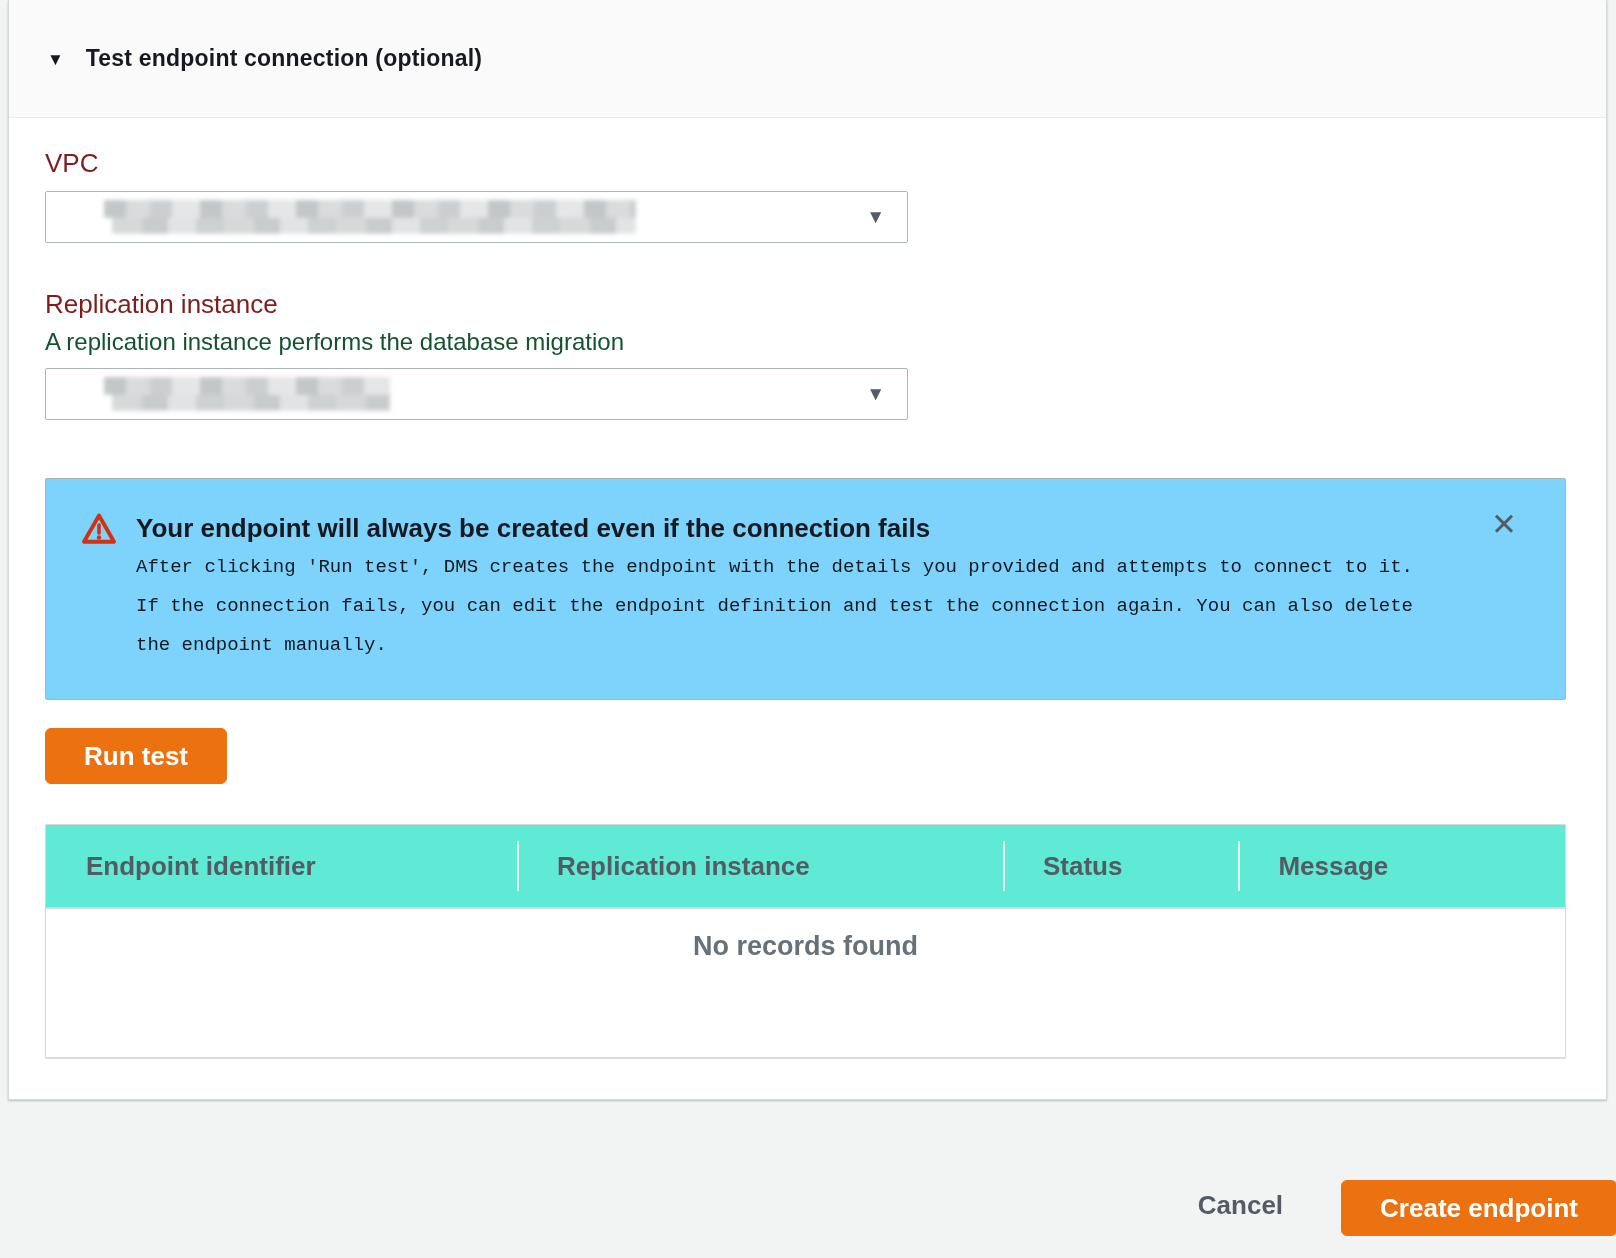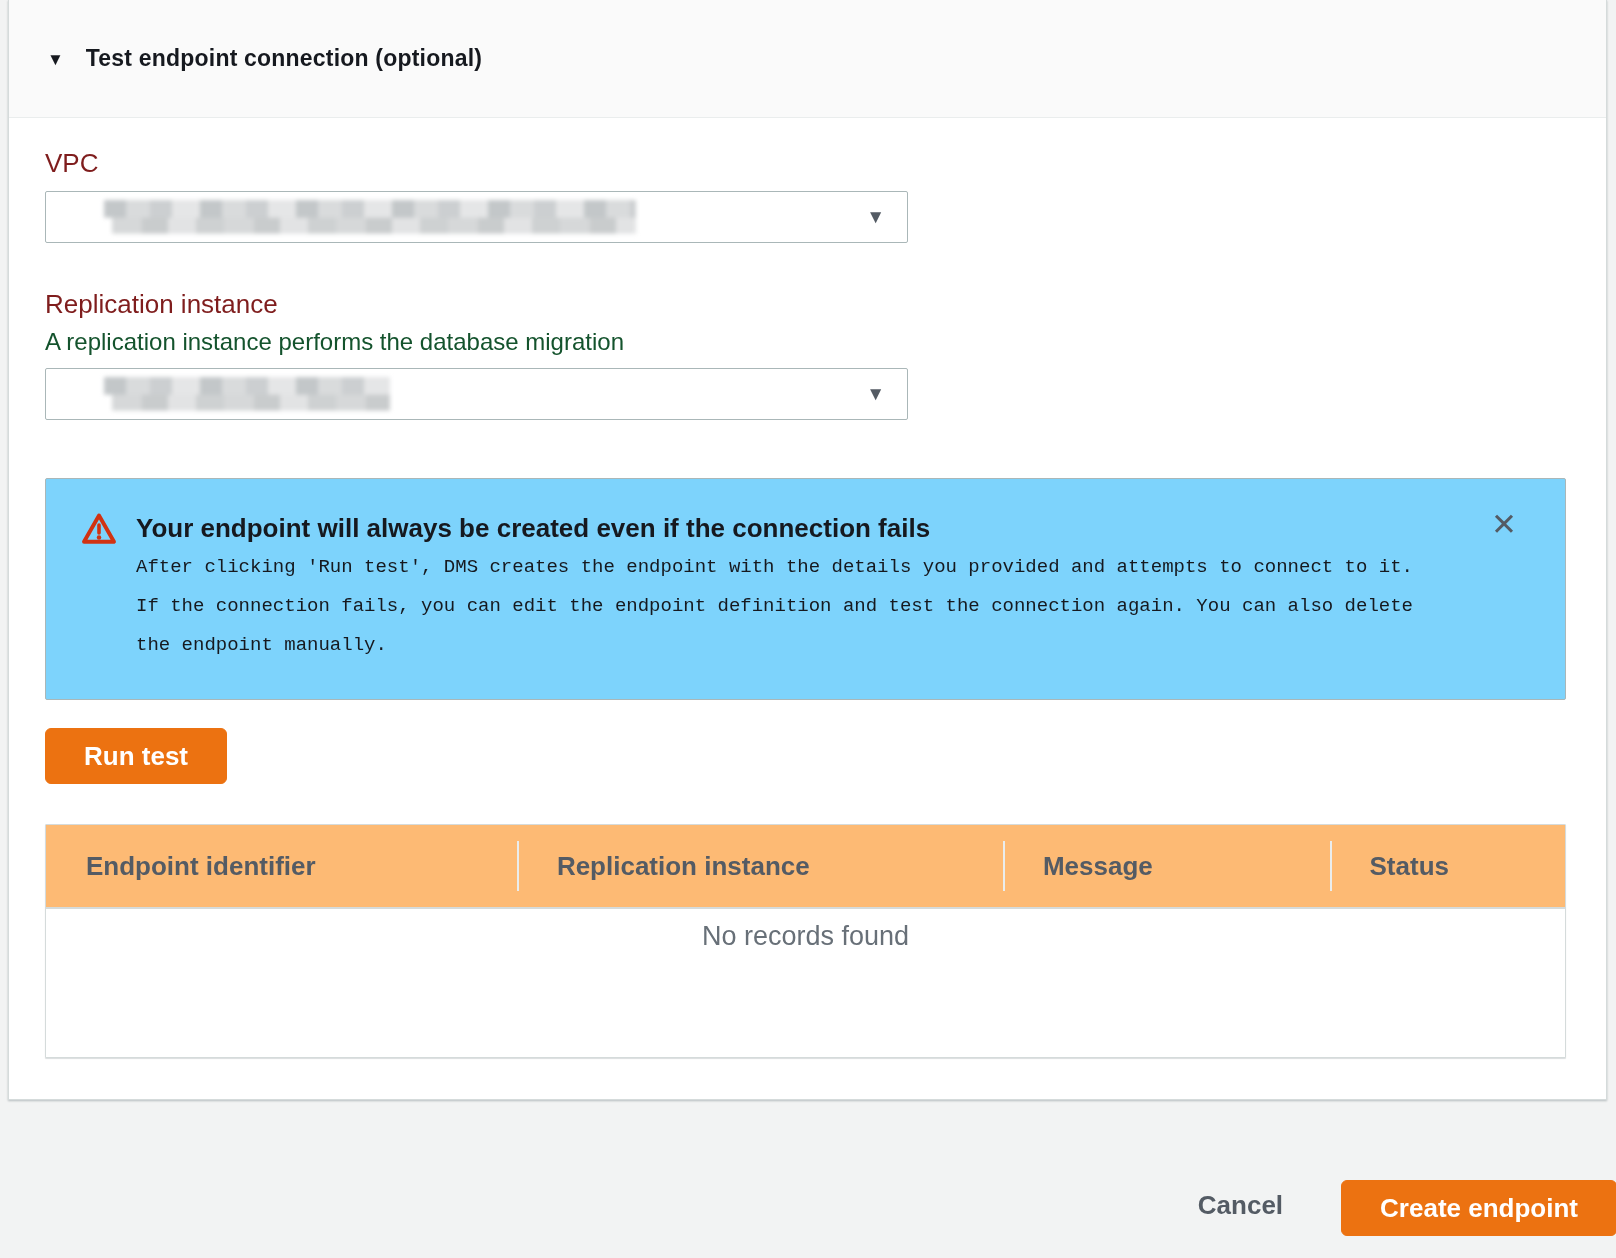--- a/index.html
+++ b/index.html
@@ -73,33 +73,33 @@
     background:none; border:none; color:#545b64; font-weight:bold; font-size:26px;
     font-family:inherit; cursor:pointer; padding:0 20px;
   }
 
   
   .table {
     margin-top:40px; width:1521px; border:1px solid #d5dbdb; border-radius:1px;
     background:#fff; box-shadow:0 1px 1px rgba(0,28,36,.15);
   }
   .thead {
-    display:flex; height:84px; background:#fdba74; border-bottom:2px solid #d5dbdb;
+    display:flex; height:84px; background:#5eead4; border-bottom:2px solid #d5dbdb;
     align-items:center;
   }
   .th {
     font-size:26px; font-weight:bold; color:#545b64; padding-left:40px;
     position:relative; height:100%; display:flex; align-items:center;
   }
   .th + .th::before {
     content:""; position:absolute; left:0; top:16px; bottom:16px; width:2px; background:#eaeded;
   }
   .th.c1 { width:31%; } .th.c2 { width:32%; } .th.c3 { width:15.5%; } .th.c4 { width:21.5%; }
   .tbody { height:148px; }
-  .empty { text-align:center; font-size:27px; color:#687078; padding-top:12px; }
+  .empty { text-align:center; font-size:27px; color:#687078; padding-top:22px;font-weight:bold; }
 
   
   .footer {
     position:absolute; left:12px; top:1100px; width:1616px; height:158px;
     display:flex; justify-content:flex-end; align-items:flex-start; padding:80px 11px 0 0;
   }
   .footer .btn-link { margin-right:38px; margin-top:10px; }
 </style>
 </head>
 <body>
@@ -142,22 +142,22 @@
       </div>
       <button class="alert-close">✕</button>
     </div>
 
     <button class="btn-primary run-test">Run test</button>
 
     <div class="table">
       <div class="thead">
         <div class="th c1">Endpoint identifier</div>
         <div class="th c2">Replication instance</div>
+        <div class="th c3">Status</div>
         <div class="th c4">Message</div>
-        <div class="th c3">Status</div>
       </div>
       <div class="tbody">
         <div class="empty">No records found</div>
       </div>
     </div>
 
   </div>
 </div>
 
 <div class="footer">

